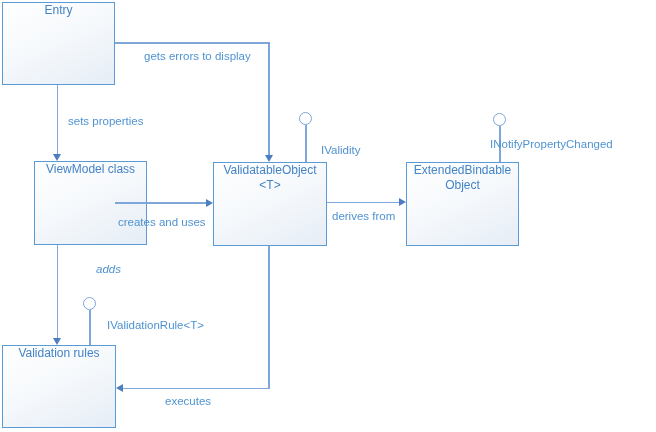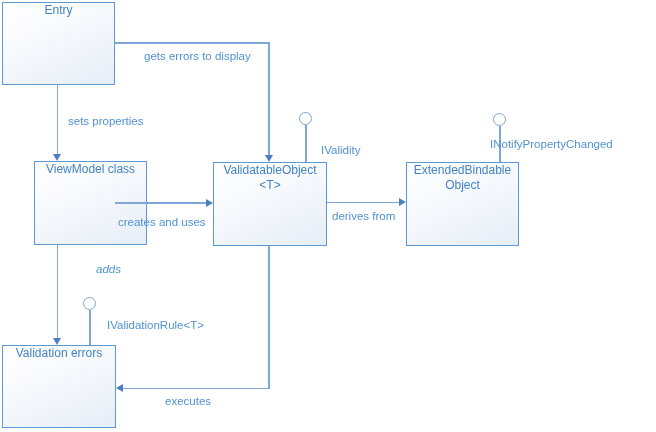--- a/index.html
+++ b/index.html
@@ -95,21 +95,21 @@
     <span>ExtendedBindable</span>
     <span>Object</span>
   </div>
 
   <div class="node node-validatable">
     <span>ValidatableObject</span>
     <span>&lt;T&gt;</span>
   </div>
 
   <div class="node node-rules">
-    <span>Validation errors</span>
+    <span>Validation rules</span>
   </div>
 
   <div class="vline seg-sets"></div>
   <div class="arr arr-down arr-sets"></div>
   <div class="lbl lbl-sets">sets properties</div>
 
   <div class="hline seg-gets-h"></div>
   <div class="vline seg-gets-v"></div>
   <div class="arr arr-down arr-gets"></div>
   <div class="lbl lbl-gets">gets errors to display</div>

